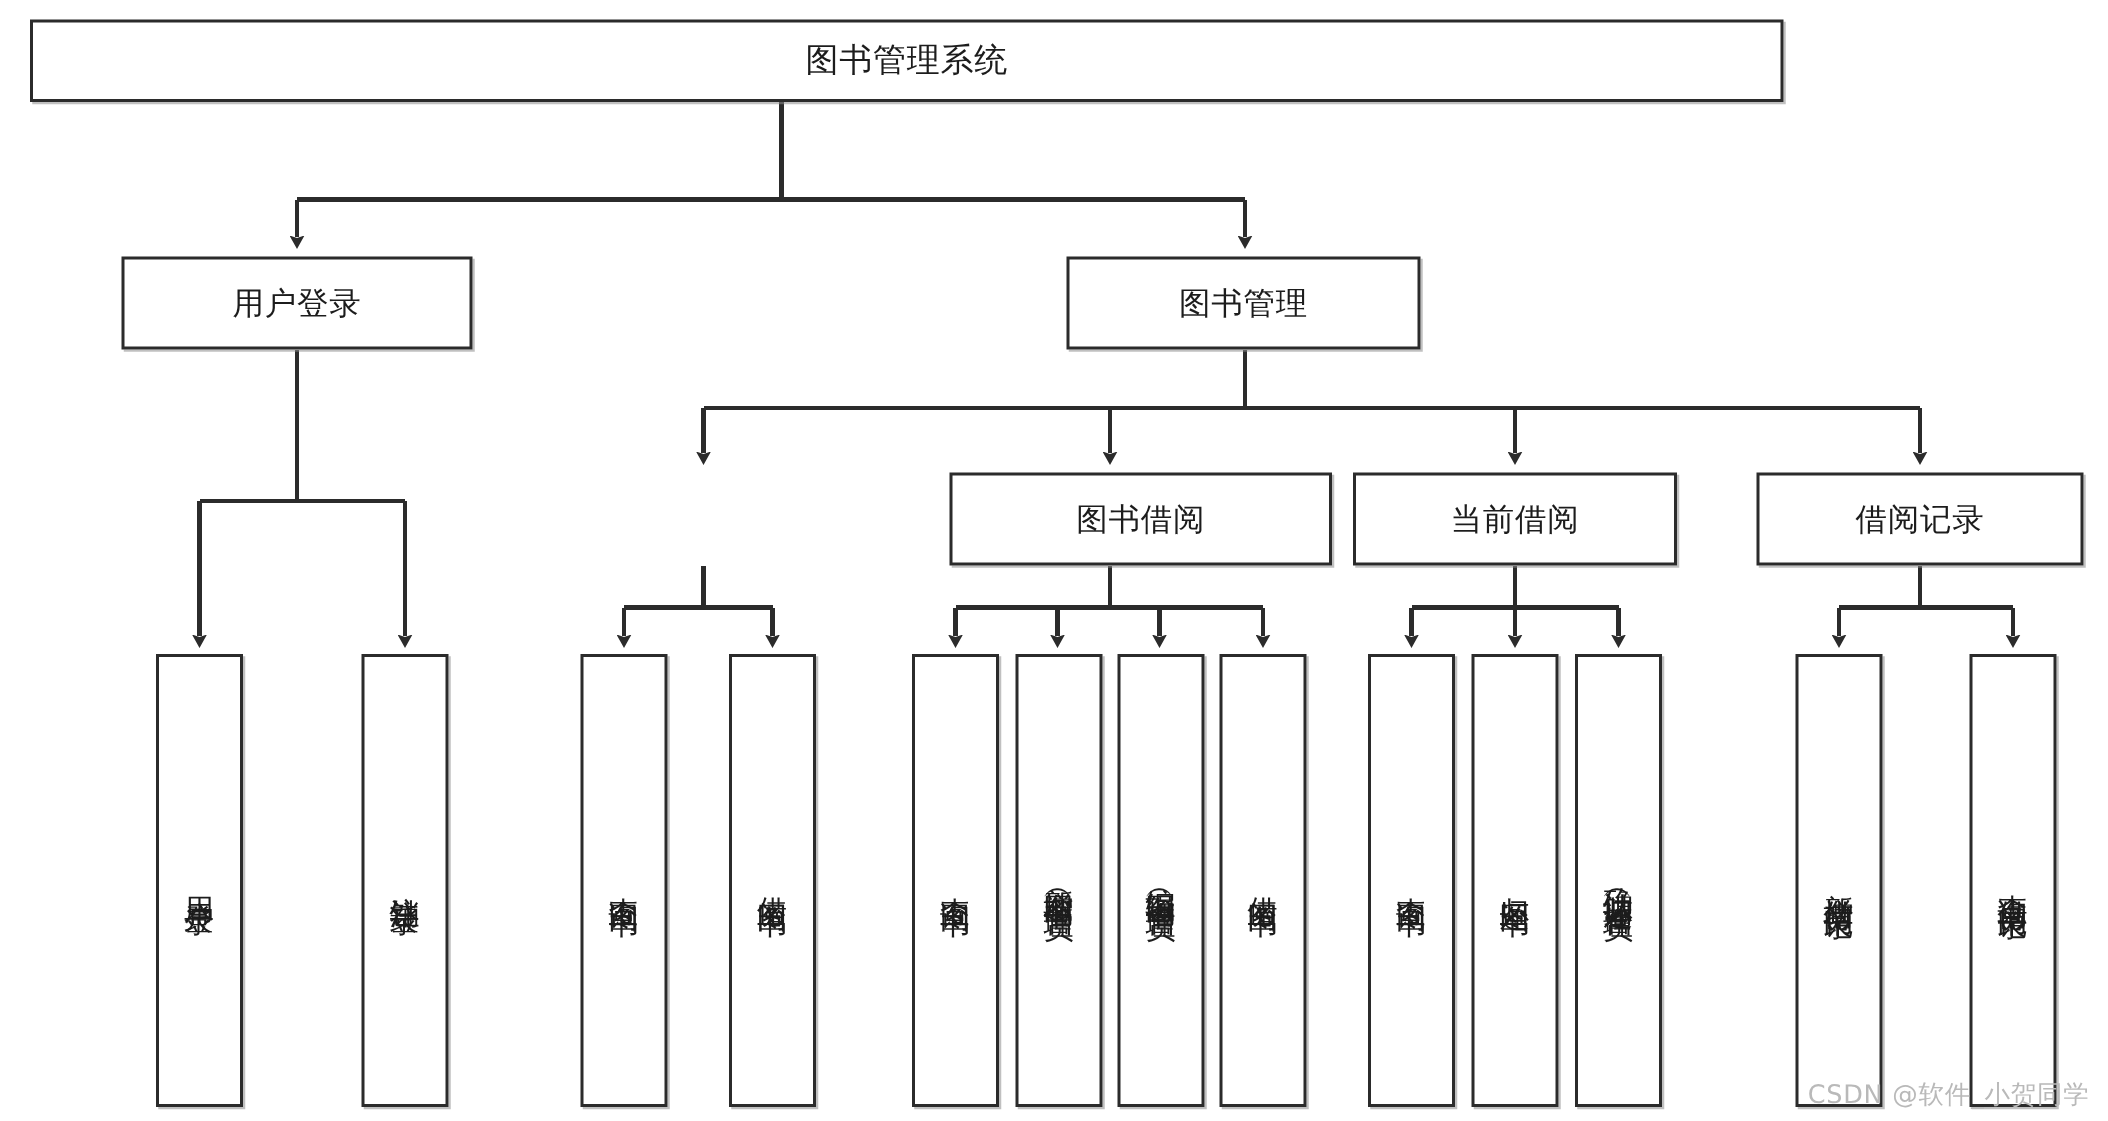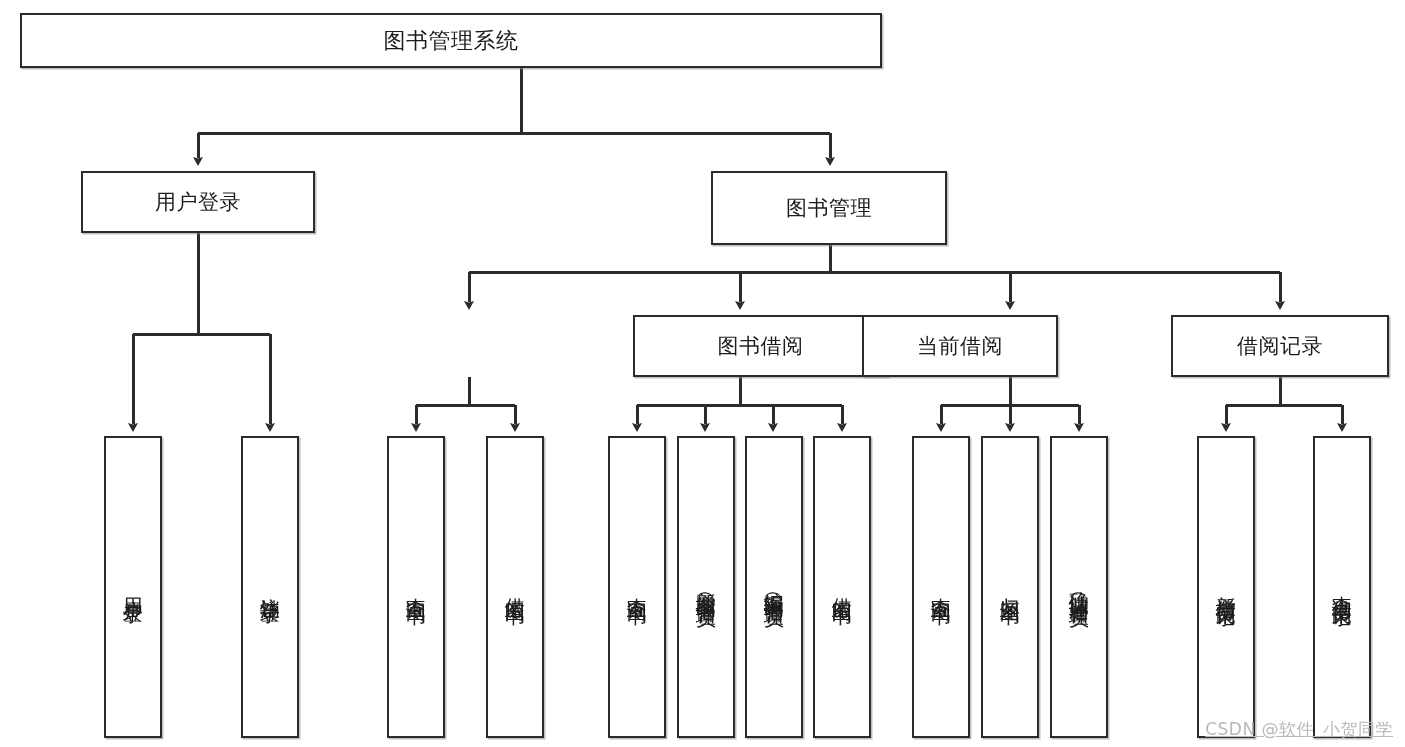--- a/index.html
+++ b/index.html
@@ -66,21 +66,20 @@
   }
   #watermark {
     position: absolute;
     right: 12px;
     bottom: 6px;
     font-size: 17px;
     color: #b9b9b9;
     letter-spacing: 0.5px;
     white-space: nowrap;
     user-select: none;
-    text-decoration: underline;
   }
 </style>
 </head>
 <body>
 
 <div id="canvas">
 
   <svg id="wires" viewBox="0 0 1405 747">
     <defs>
       <marker id="arrow" markerWidth="9" markerHeight="10" refX="1" refY="5" orient="auto" markerUnits="userSpaceOnUse">
@@ -124,35 +123,35 @@
       <path d="M1010,405 L1010,424" marker-end="url(#arrow)"></path>
       <path d="M1079,405 L1079,424" marker-end="url(#arrow)"></path>
 
       <path d="M1280,377 L1280,405"></path>
       <path d="M1226,405 L1342,405"></path>
       <path d="M1226,405 L1226,424" marker-end="url(#arrow)"></path>
       <path d="M1342,405 L1342,424" marker-end="url(#arrow)"></path>
     </g>
   </svg>
 
-  <div class="node root horiz" style="left:20px; top:13px; width:862px; height:55px;">
+  <div class="node root horiz" style="left:20px; top:13px; width:1169px; height:55px;">
     <span class="lbl">图书管理系统</span>
   </div>
 
   <div class="node horiz" style="left:81px; top:171px; width:234px; height:62px;">
     <span class="lbl">用户登录</span>
   </div>
-  <div class="node horiz" style="left:711px; top:171px; width:236px; height:74px;">
+  <div class="node horiz" style="left:711px; top:171px; width:236px; height:62px;">
     <span class="lbl">图书管理</span>
   </div>
 
   <div class="node horiz" style="left:633px; top:315px; width:255px; height:62px;">
     <span class="lbl">图书借阅</span>
   </div>
-  <div class="node horiz" style="left:862px; top:315px; width:196px; height:62px;">
+  <div class="node horiz" style="left:902px; top:315px; width:216px; height:62px;">
     <span class="lbl">当前借阅</span>
   </div>
   <div class="node horiz" style="left:1171px; top:315px; width:218px; height:62px;">
     <span class="lbl">借阅记录</span>
   </div>
 
   <div class="node vert" style="left:104px; top:436px; width:58px; height:302px;">
     <span class="lbl">用户登录</span>
   </div>
   <div class="node vert" style="left:241px; top:436px; width:58px; height:302px;">

